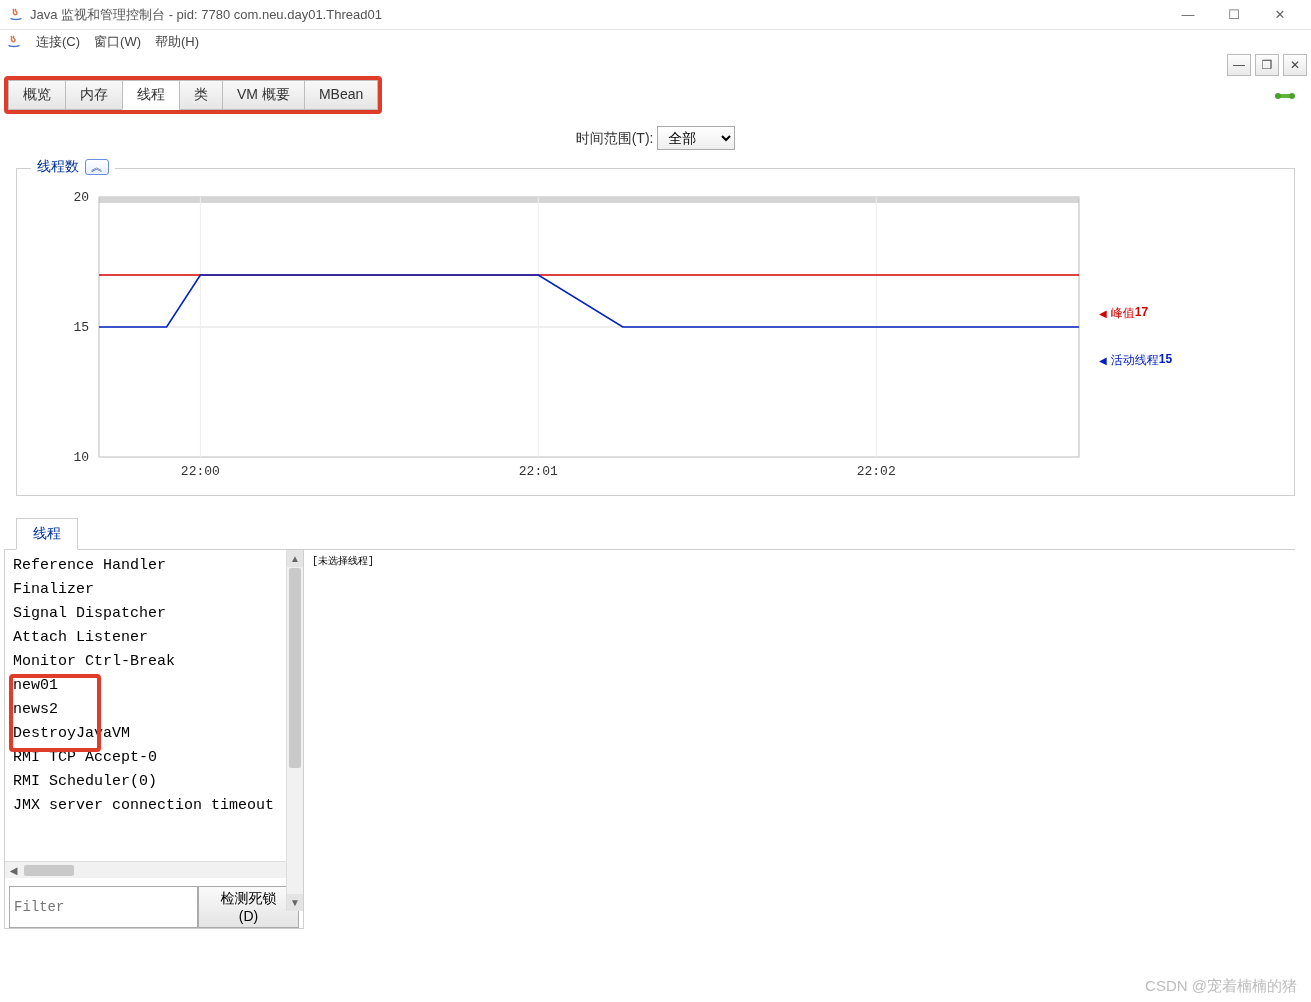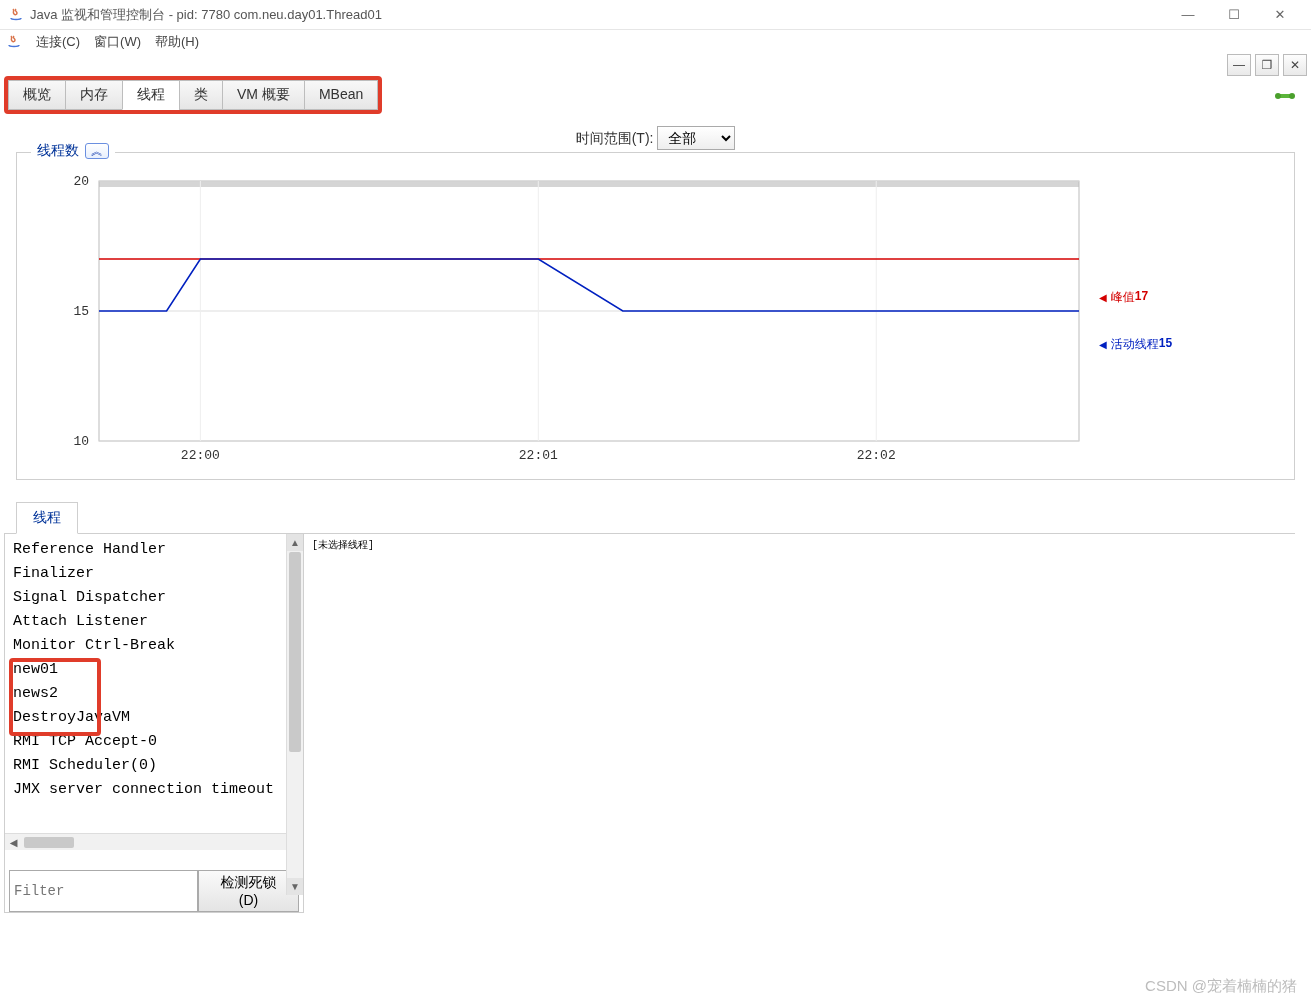--- a/index.html
+++ b/index.html
@@ -103,21 +103,21 @@
     color: #333;
   }
   .timerow select {
     font-size: 14px;
     padding: 2px 22px 2px 6px;
     border: 1px solid #aaa;
     background: linear-gradient(#fff,#eee);
   }
   
   .chart-fs {
-    margin: 2px 16px 0 16px;
+    margin: 18px 16px 0 16px;
     border: 1px solid #cfcfcf;
     padding: 18px 12px 8px 12px;
     position: relative;
   }
   .chart-fs .legend-title {
     position: absolute;
     top: -11px; left: 14px;
     background: #fff;
     padding: 0 6px;
     font-size: 14px;
@@ -212,21 +212,21 @@
     background:#c9c9c9; border-radius:2px;
   }
   .fake-hscroll {
     height: 17px; background: #f1f1f1; border-top:1px solid #ddd;
     display:flex; justify-content:space-between; align-items:center;
     font-size:10px; color:#666;
   }
   .fake-hscroll .btn { width:17px; text-align:center; }
   .fake-hscroll .thumb { flex:0 0 50px; height:11px; background:#c9c9c9; margin-left:2px; border-radius:2px;}
   .filter-row {
-    display: flex; padding: 20px 4px 0 4px;
+    display: flex; padding: 8px 4px 0 4px;
   }
   .filter-row input {
     width: 190px;
     font-family: "Courier New", monospace;
     font-size: 14px;
     padding: 3px 4px;
     border: 1px solid #aaa;
     color: #888;
   }
   .filter-row button {

